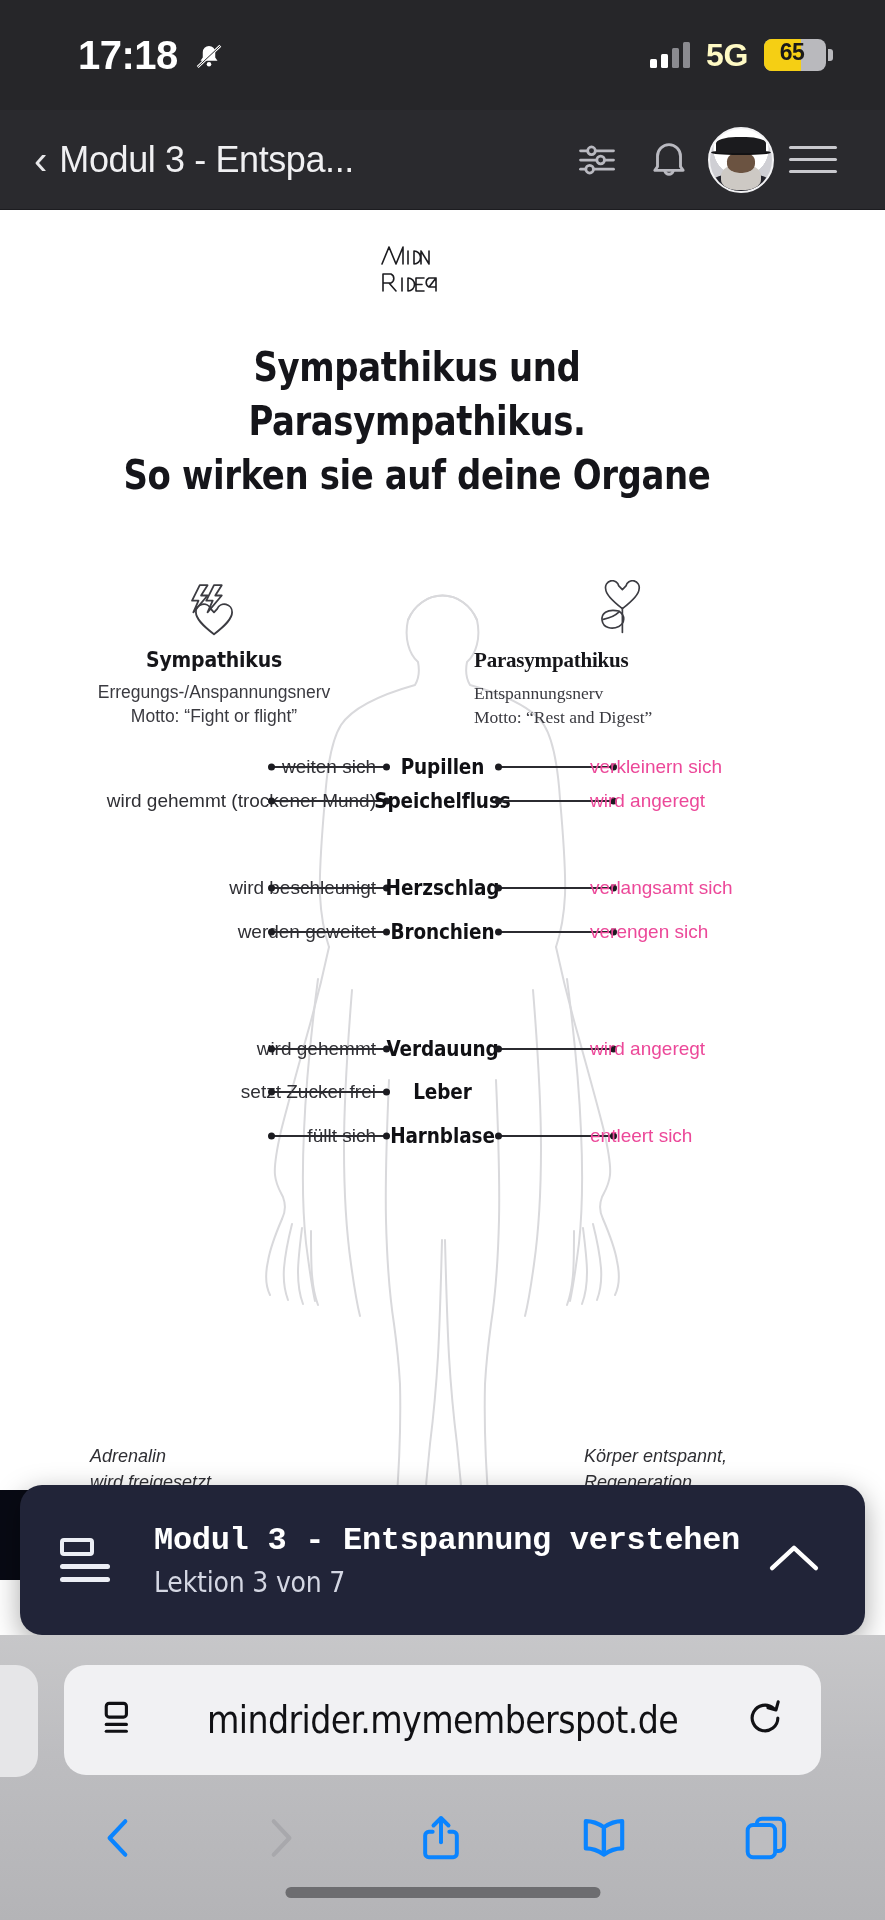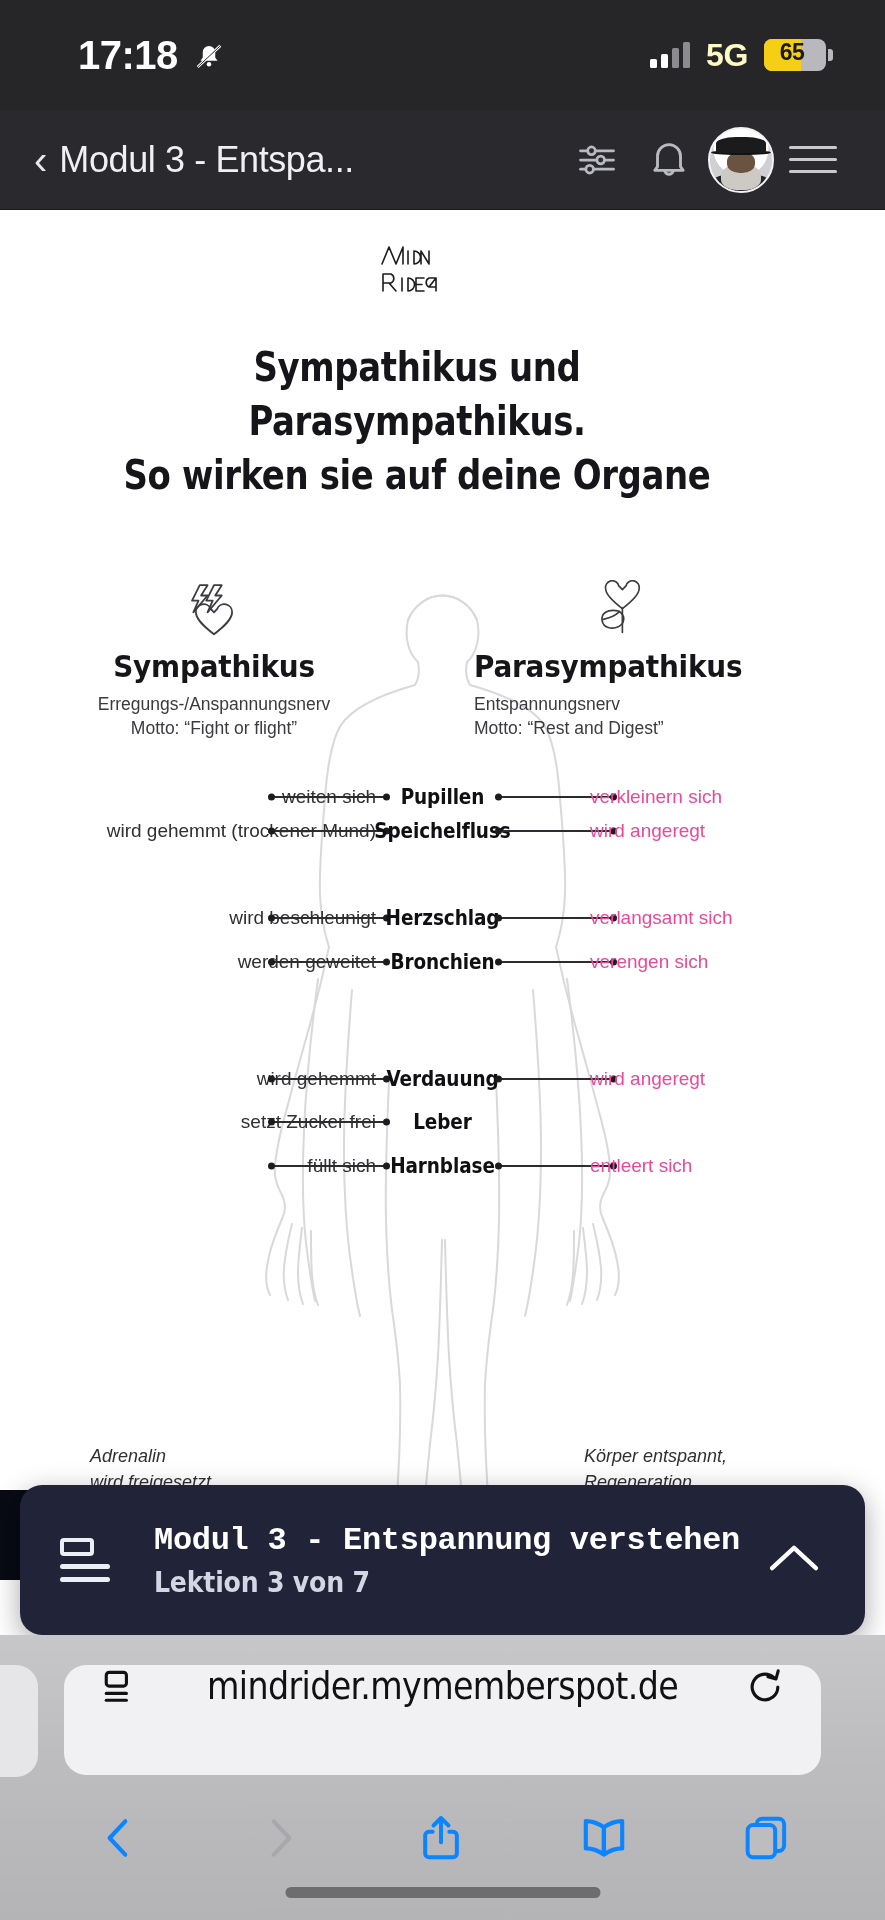--- a/index.html
+++ b/index.html
@@ -68,26 +68,26 @@
 
   .diagram { position:relative; width:885px; height:1000px; margin-top:58px; }
   .body-svg { position:absolute; left:0; top:0; }
 
   .col-head { position:absolute; text-align:center; width:300px; }
   .col-head.left { left:64px; top:18px; }
   .col-head.right { left:470px; top:18px; }
   .col-icon { height:66px; display:flex; align-items:center; justify-content:center; }
   .col-name {
     font-family:"Liberation Sans Narrow","DejaVu Sans Condensed","Liberation Sans",sans-serif;
-    font-size:31px; font-weight:700; color:#16161a; margin-top:4px; letter-spacing:-0.2px;
+    font-size:21px; font-weight:700; color:#16161a; margin-top:4px; letter-spacing:-0.2px;
   }
   .col-sub { font-size:17.5px; color:#3a3a40; line-height:1.36; margin-top:9px; }
-  .col-head.right .col-sub, .col-head.right .col-name { text-align:left; padding-left:4px; }
-
-  .row { position:absolute; left:0; width:885px; height:30px; display:flex; align-items:center;margin-top:30px; }
+  .col-head.right .col-sub, .col-head.right .col-name { text-align:left; padding-left:4px;font-family:Liberation Serif, serif; }
+
+  .row { position:absolute; left:0; width:885px; height:30px; display:flex; align-items:center; }
   .lbl-left {
     position:absolute; right:509px; text-align:right; font-size:19px; color:#2f2f34; white-space:nowrap;
   }
   .lbl-right {
     position:absolute; left:590px; text-align:left; font-size:19px; color:#ec4899; white-space:nowrap;
   }
   .organ {
     position:absolute; left:0; width:885px; text-align:center;
     font-family:"Liberation Sans Narrow","DejaVu Sans Condensed","Liberation Sans",sans-serif;
     font-size:20.5px; font-weight:700; color:#101014; letter-spacing:-0.1px;
@@ -128,37 +128,37 @@
   .lesson-icon .bar { height:5px; background:#eceef5; border-radius:3px; }
   .lesson-icon .bar.b1 { width:34px; height:18px; border:4px solid #eceef5; background:transparent; border-radius:4px; }
   .lesson-icon .bar.b2 { width:50px; }
   .lesson-icon .bar.b3 { width:50px; }
   .lesson-text { flex:1; padding-left:36px; }
   .lesson-title {
     color:#ffffff; font-size:32px; font-weight:700; letter-spacing:-0.3px;
     font-family:Liberation Mono, monospace;
   }
   .lesson-sub {
-    color:#d4d7e3; font-size:28px; margin-top:7px; font-weight:700; letter-spacing:-0.2px;
+    color:#d4d7e3; font-size:28px; margin-top:7px; font-weight:400; letter-spacing:-0.2px;
     font-family:"Liberation Sans Narrow","DejaVu Sans Condensed","Liberation Sans",sans-serif;
   }
   .chev-up { width:70px; text-align:center; color:#fff; }
 
   
   .safari {
     position:absolute; left:0; top:1635px; width:885px; height:285px;
     background: linear-gradient(180deg,#c7c7c9 0%, #bdbdc0 42%, #b4b4b7 100%);
   }
   .tab-peek {
     position:absolute; left:-38px; top:30px; width:76px; height:112px;
     background:#e6e6e8; border-radius:22px;
   }
   .urlbar {
     position:absolute; left:64px; top:30px; width:757px; height:110px;
-    background:#f1f1f3; border-radius:22px; display:flex; align-items:flex-start; padding:0 34px;
+    background:#f1f1f3; border-radius:22px; display:flex; align-items:center; padding:0 34px;
   }
   .url-text {
     flex:1; text-align:center; font-size:37px; color:#111114; letter-spacing:-0.6px;
     font-family:"Liberation Sans Narrow","DejaVu Sans Condensed","Liberation Sans",sans-serif;
   }
   .toolbar {
     position:absolute; left:0; top:160px; width:885px; height:90px;
     display:flex; align-items:center; justify-content:space-around; padding:0 38px;
   }
   .home-ind {

